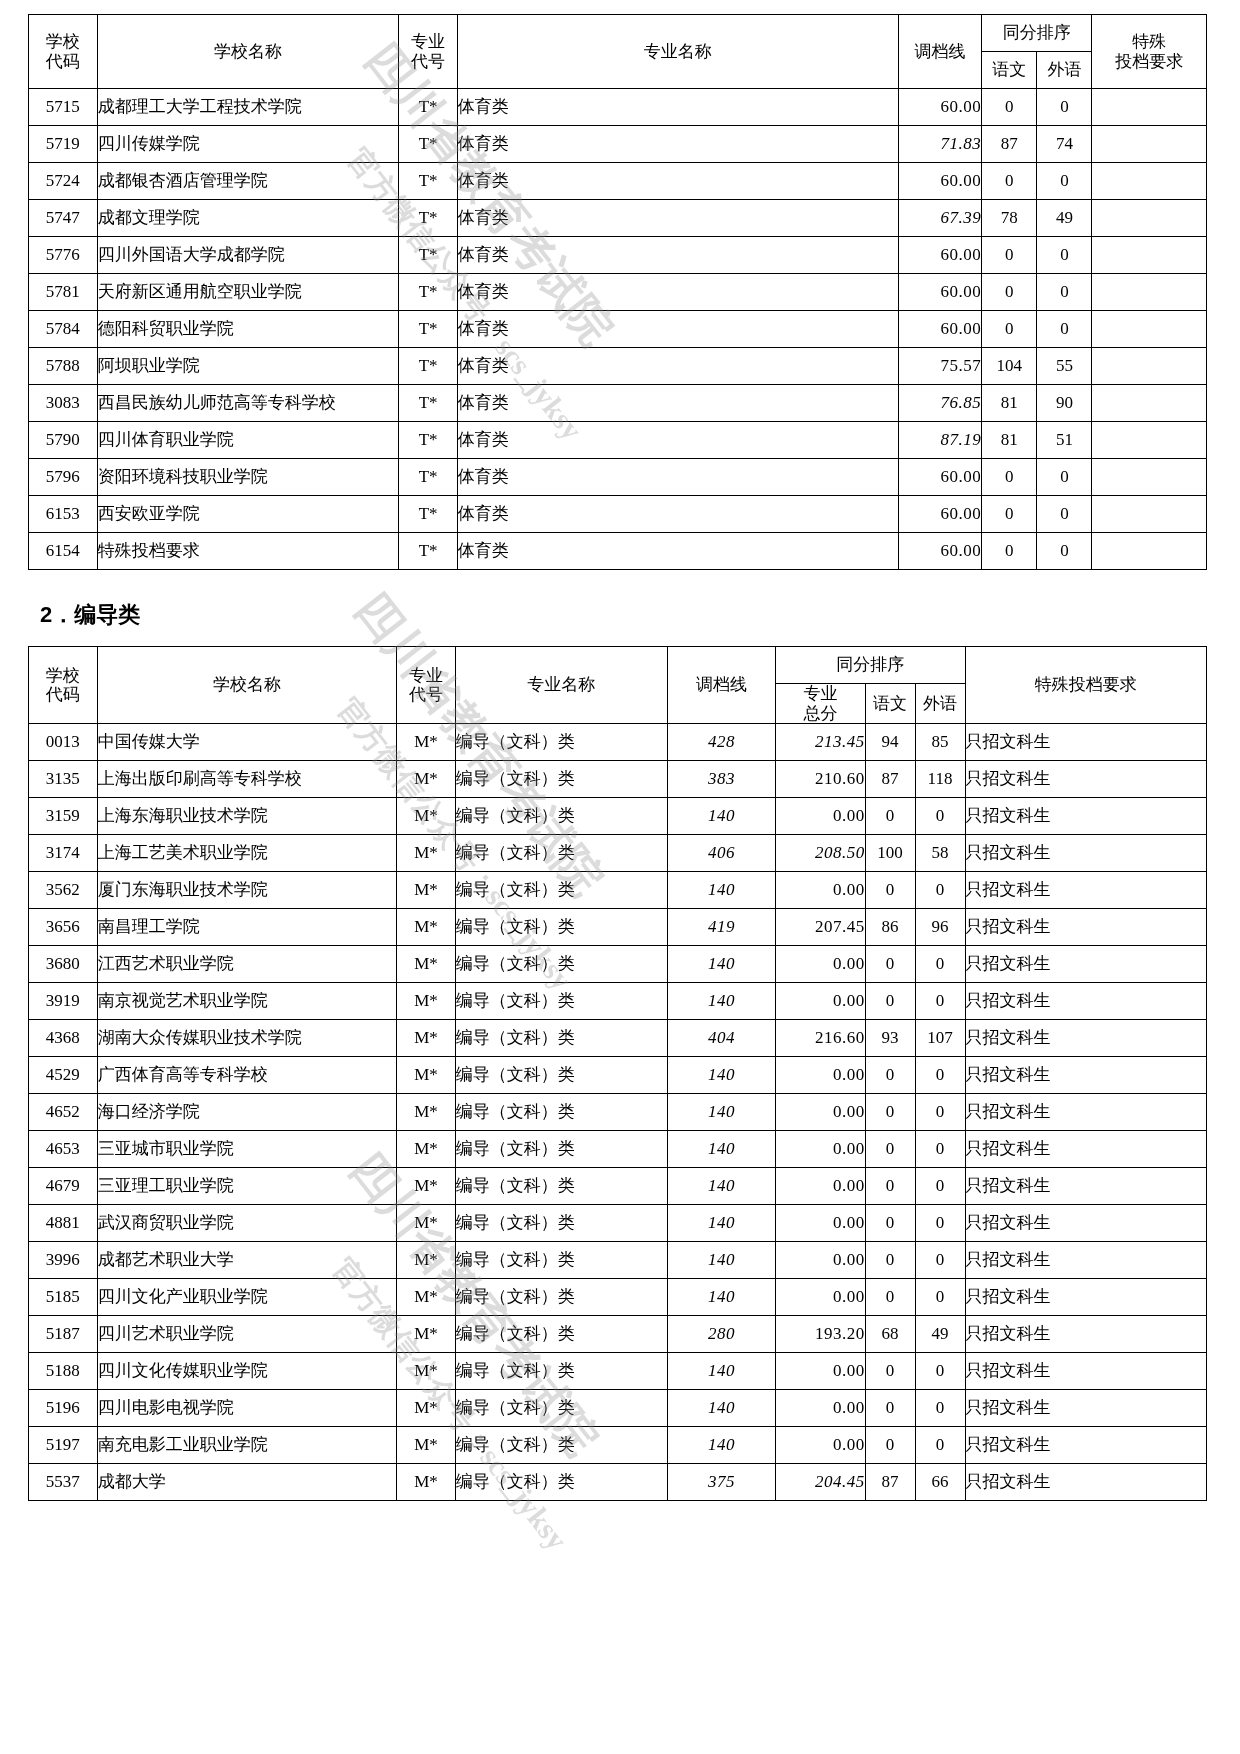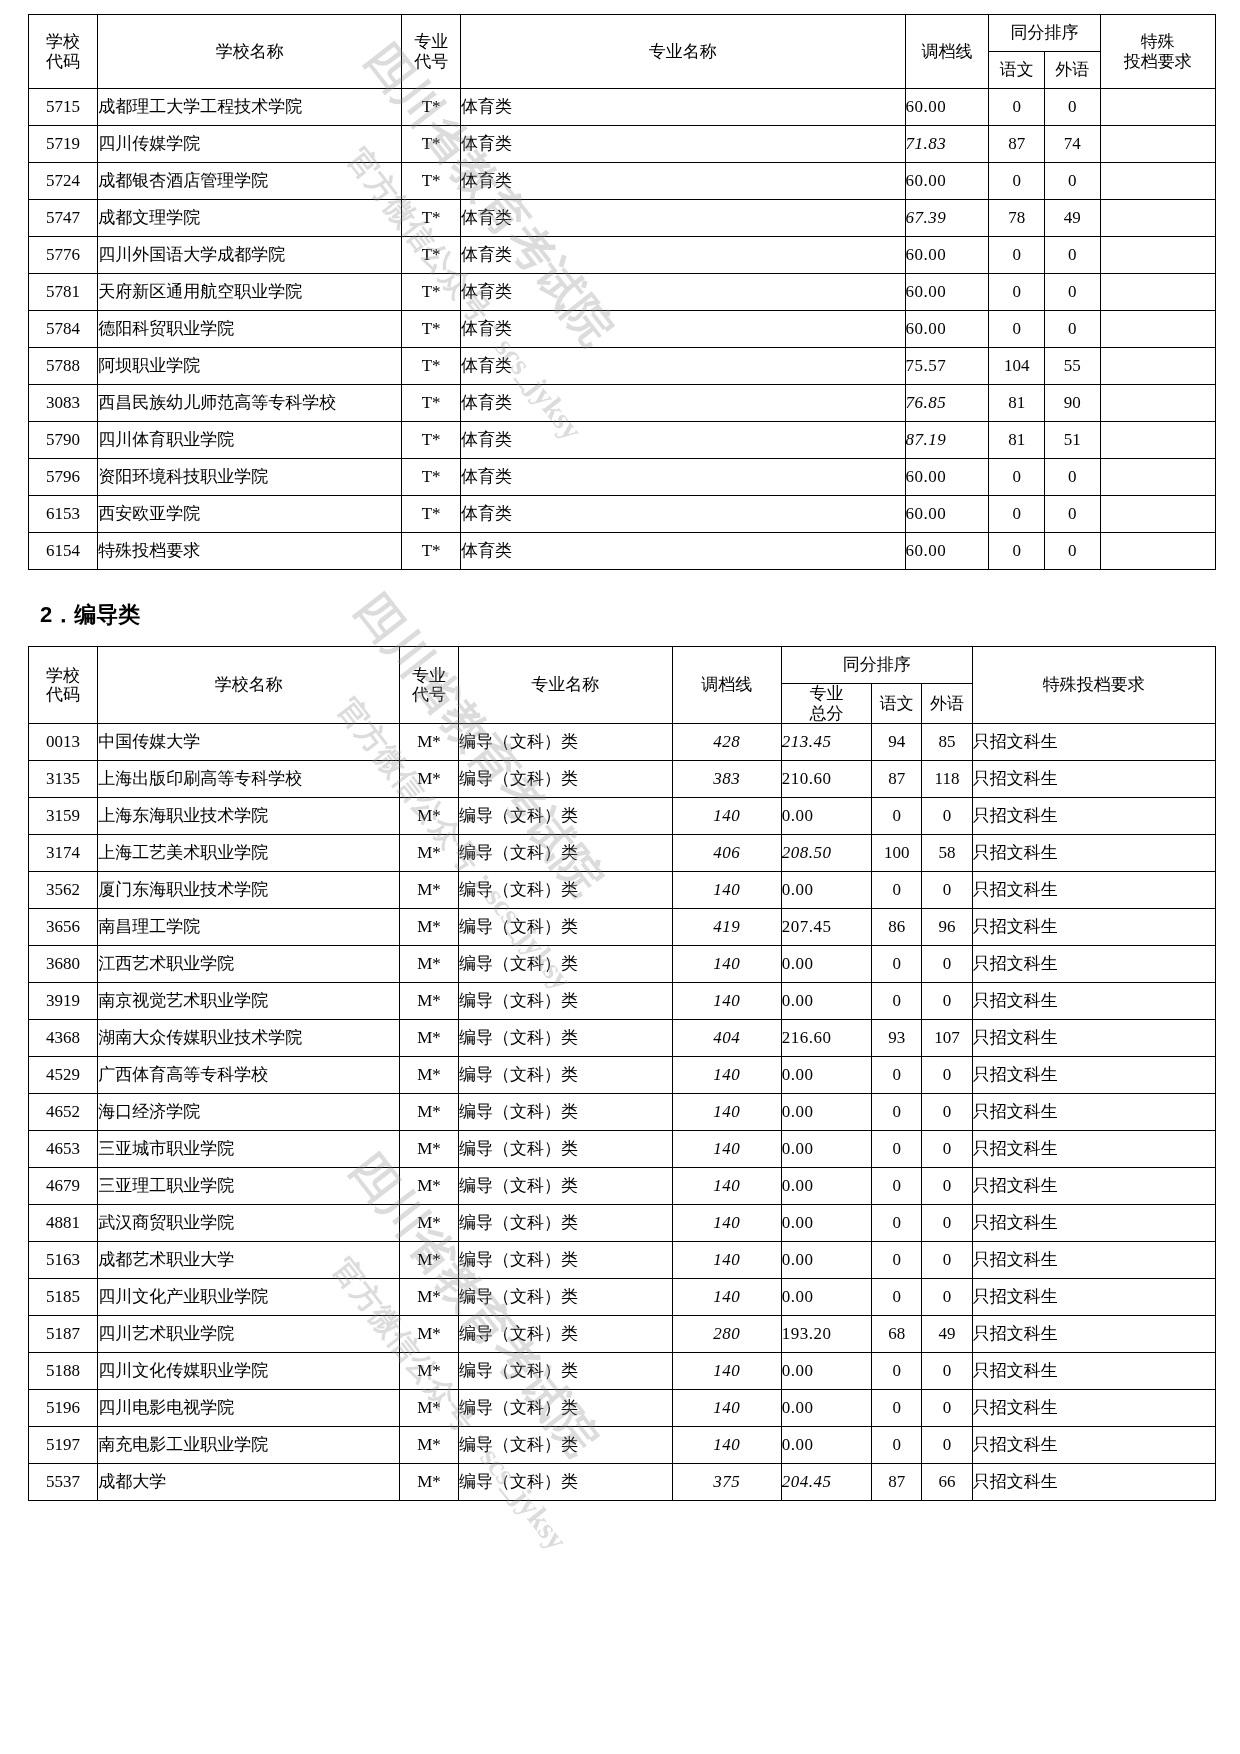--- a/index.html
+++ b/index.html
@@ -13,21 +13,21 @@
     font-family: "Liberation Serif", "DejaVu Serif", serif;
     color: #000000;
     position: relative;
     overflow: hidden;
   }
   .page {
     position: relative;
     width: 1240px;
     height: 1754px;
     box-sizing: border-box;
-    padding: 14px 24px 0 28px;
+    padding: 14px 33px 0 28px;
   }
 
   
   .watermark-layer {
     position: absolute;
     inset: 0;
     pointer-events: none;
     overflow: hidden;
     z-index: 5;
   }
@@ -62,21 +62,21 @@
   th {
     text-align: center;
     font-family: "Liberation Sans", sans-serif;
     font-size: 17px;
   }
   .hdr-two-line {
     line-height: 1.1;
   }
   td.c { text-align: center; }
   td.l { text-align: left; padding-left: 8px; }
-  td.r { text-align: left; padding-right: 10px; }
+  td.r { text-align: right; padding-right: 10px; }
   td.num-mono {
     font-family: "Liberation Serif", serif;
     letter-spacing: 0.5px;
   }
   .bold { font-weight: bold; font-style: italic; }
 
   
   h2.section {
     font-family: "Liberation Sans", sans-serif;
     font-size: 22px;
@@ -430,21 +430,21 @@
           <td class="l">武汉商贸职业学院</td>
           <td class="c">M*</td>
           <td class="l">编导（文科）类</td>
           <td class="c num-mono bold">140</td>
           <td class="r num-mono">0.00</td>
           <td class="c">0</td>
           <td class="c">0</td>
           <td class="l">只招文科生</td>
         </tr>
         <tr>
-          <td class="c">5163</td>
+          <td class="c">3996</td>
           <td class="l">成都艺术职业大学</td>
           <td class="c">M*</td>
           <td class="l">编导（文科）类</td>
           <td class="c num-mono bold">140</td>
           <td class="r num-mono">0.00</td>
           <td class="c">0</td>
           <td class="c">0</td>
           <td class="l">只招文科生</td>
         </tr>
         <tr>

